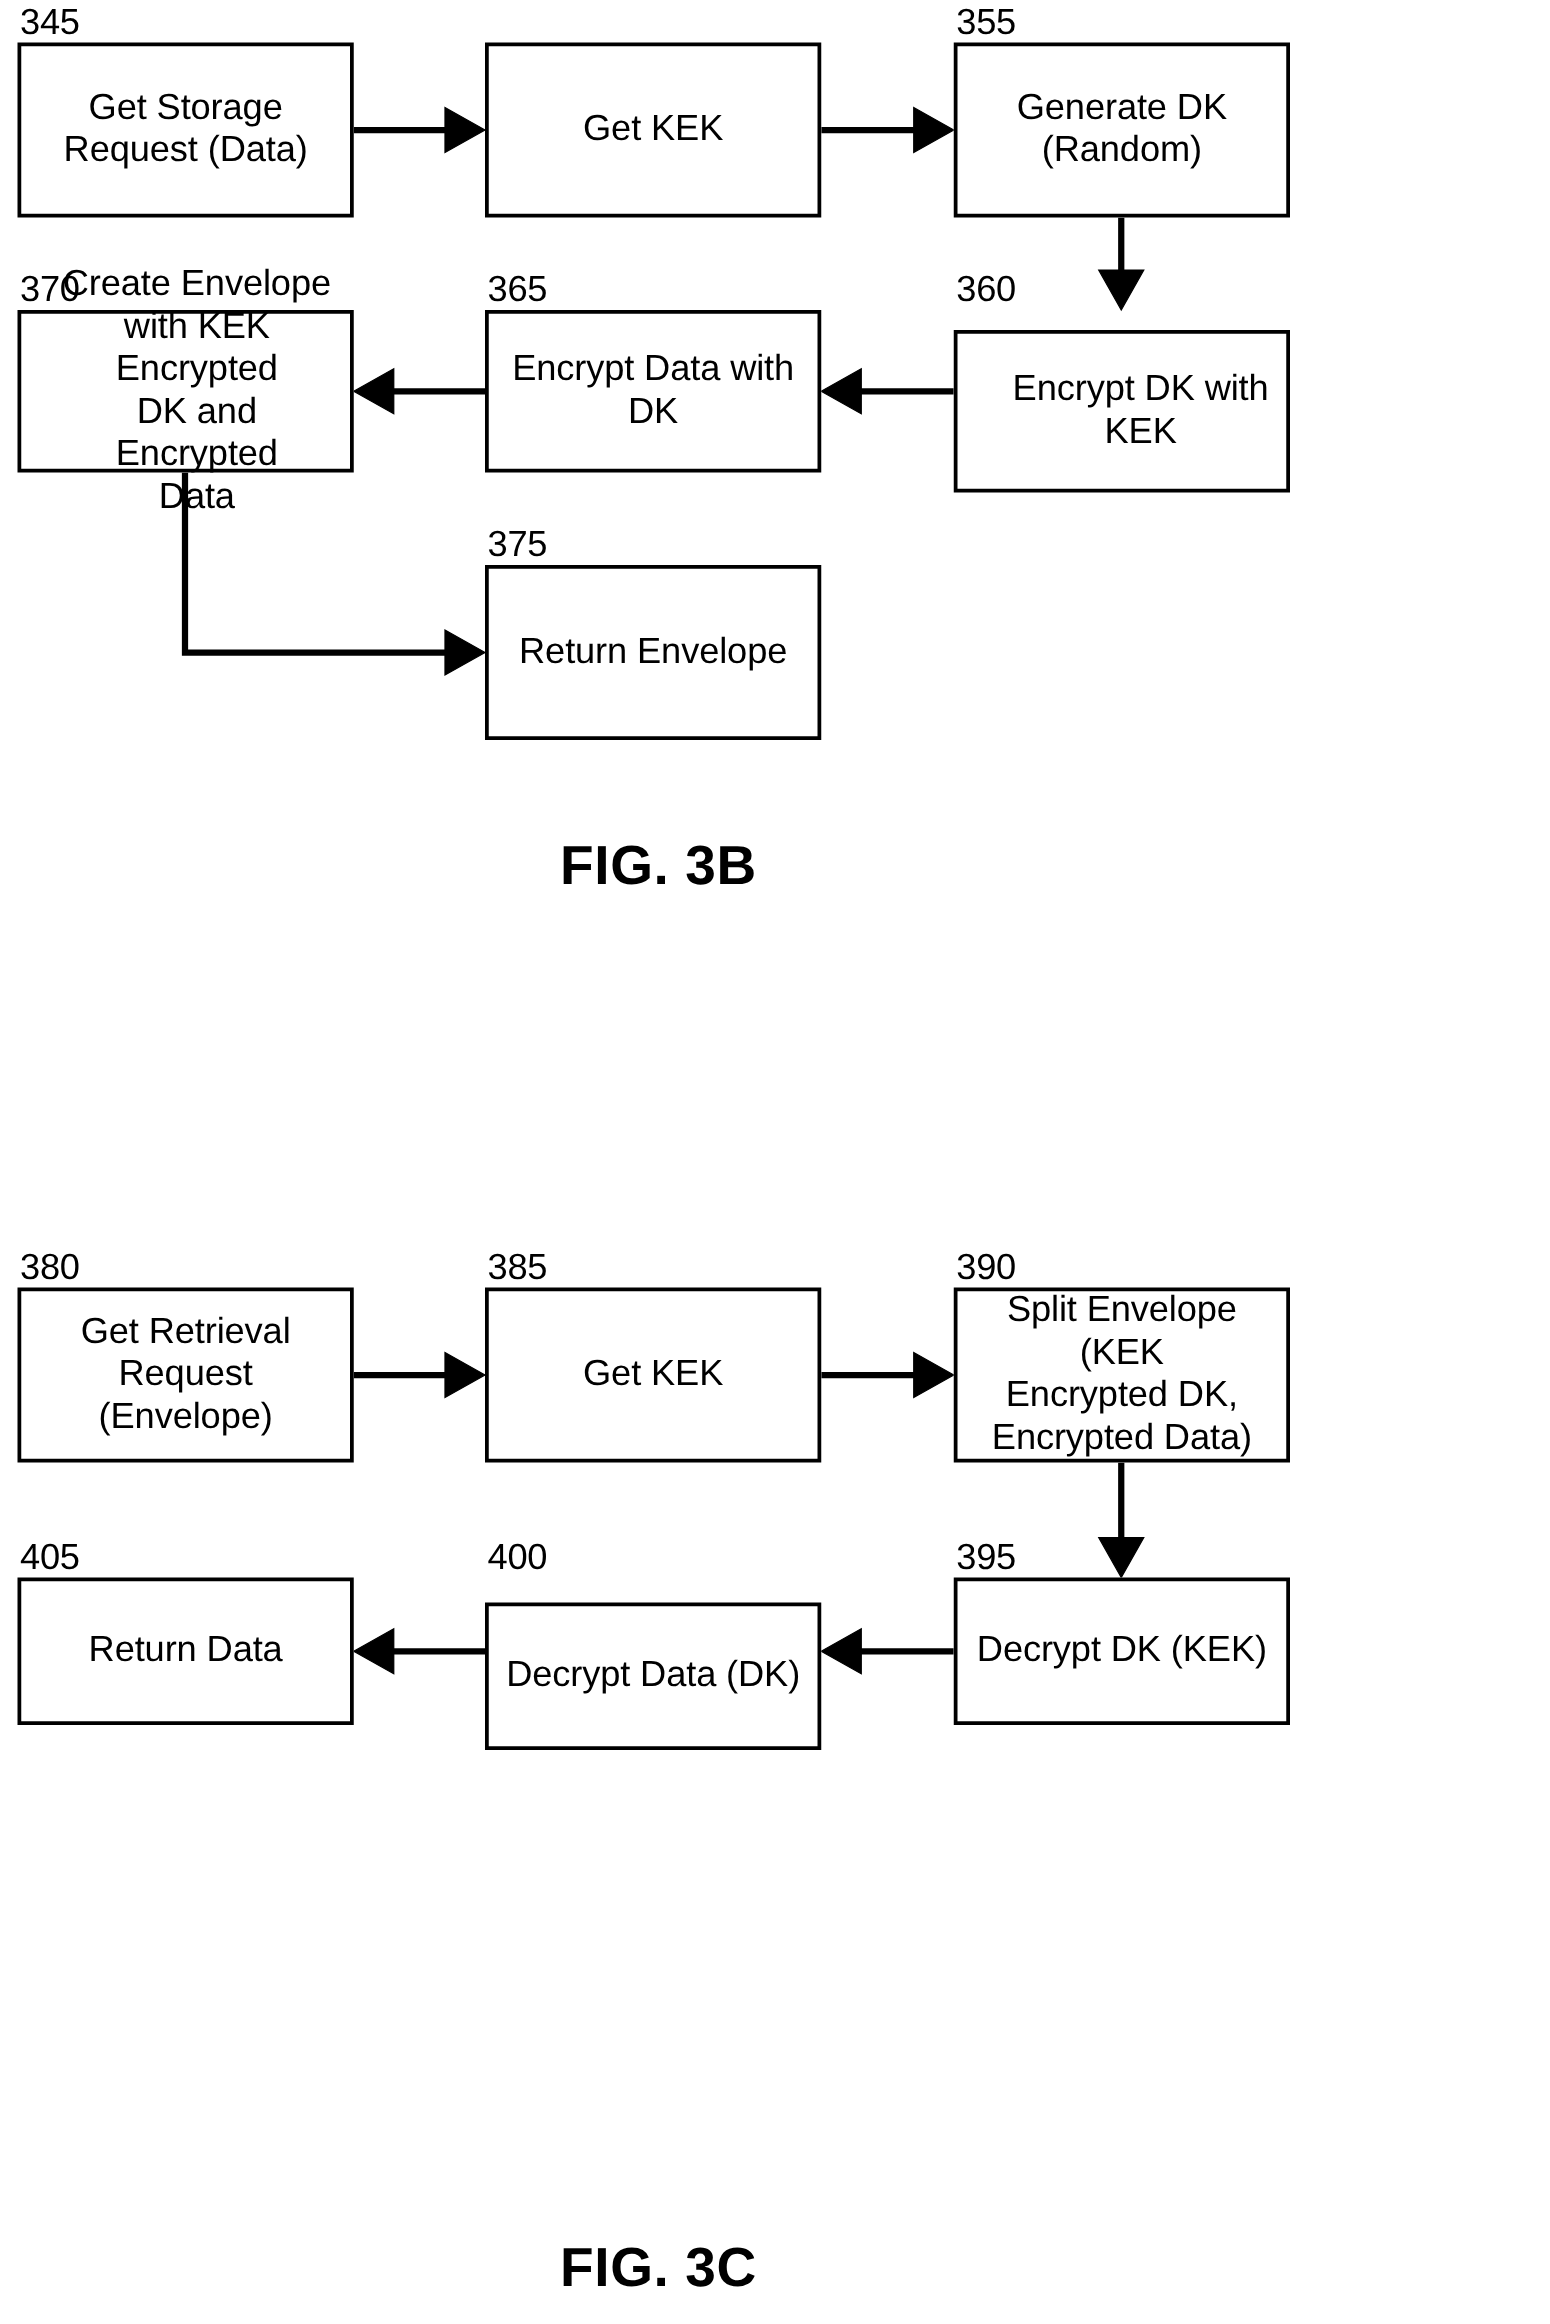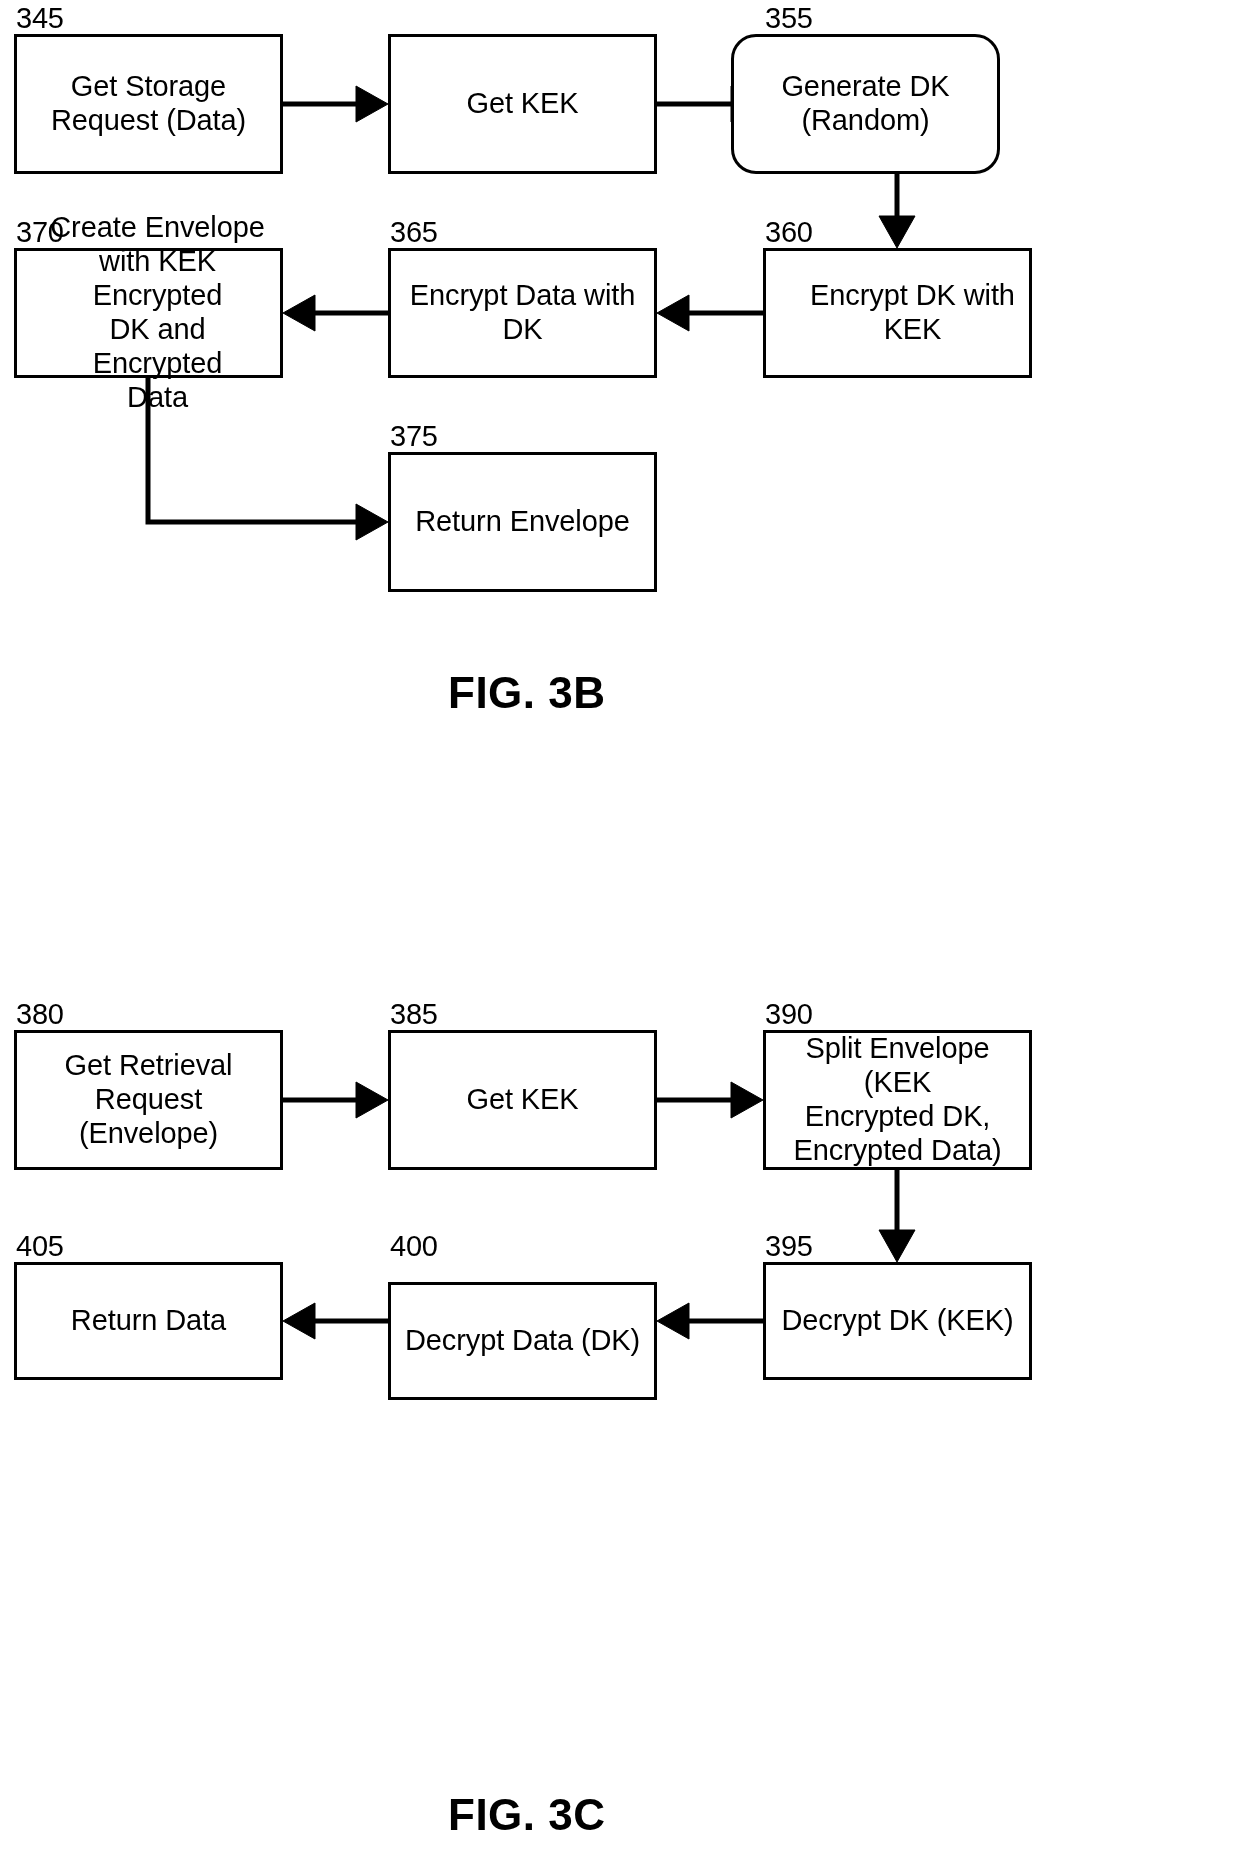--- a/index.html
+++ b/index.html
@@ -140,41 +140,41 @@
       <span class="node-label">Get Storage
 Request (Data)</span>
     </div>
 
     <span class="ref" style="left:390px; top:4px;margin-top:30px;">350</span>
     <div class="node" style="left:388px; top:34px;  width:269px; height:140px;">
       <span class="node-label">Get KEK</span>
     </div>
 
     <span class="ref" style="left:765px; top:4px;">355</span>
-    <div class="node" style="left:731px; top:34px;  width:269px; height:140px;border-radius:25px;">
+    <div class="node" style="left:763px; top:34px;  width:269px; height:140px;">
       <span class="node-label">Generate DK
 (Random)</span>
     </div>
 
     <span class="ref" style="left:16px;  top:218px;">370</span>
     <div class="node" style="left:14px;  top:248px; width:269px; height:130px;padding-left:18px;">
       <span class="node-label">Create Envelope
 with KEK Encrypted
 DK and Encrypted
 Data</span>
     </div>
 
     <span class="ref" style="left:390px; top:218px;">365</span>
     <div class="node" style="left:388px; top:248px; width:269px; height:130px;">
       <span class="node-label">Encrypt Data with
 DK</span>
     </div>
 
     <span class="ref" style="left:765px; top:218px;">360</span>
-    <div class="node" style="left:763px; top:248px; width:269px; height:130px;padding-left:30px;">
+    <div class="node" style="left:763px; top:264px; width:269px; height:130px;padding-left:30px;">
       <span class="node-label">Encrypt DK with
 KEK</span>
     </div>
 
     <span class="ref" style="left:390px; top:422px;">375</span>
     <div class="node" style="left:388px; top:452px; width:269px; height:140px;">
       <span class="node-label">Return Envelope</span>
     </div>
 
     <div class="figcaption" style="left:448px; top:668px; width:145px;">FIG. 3B</div>

